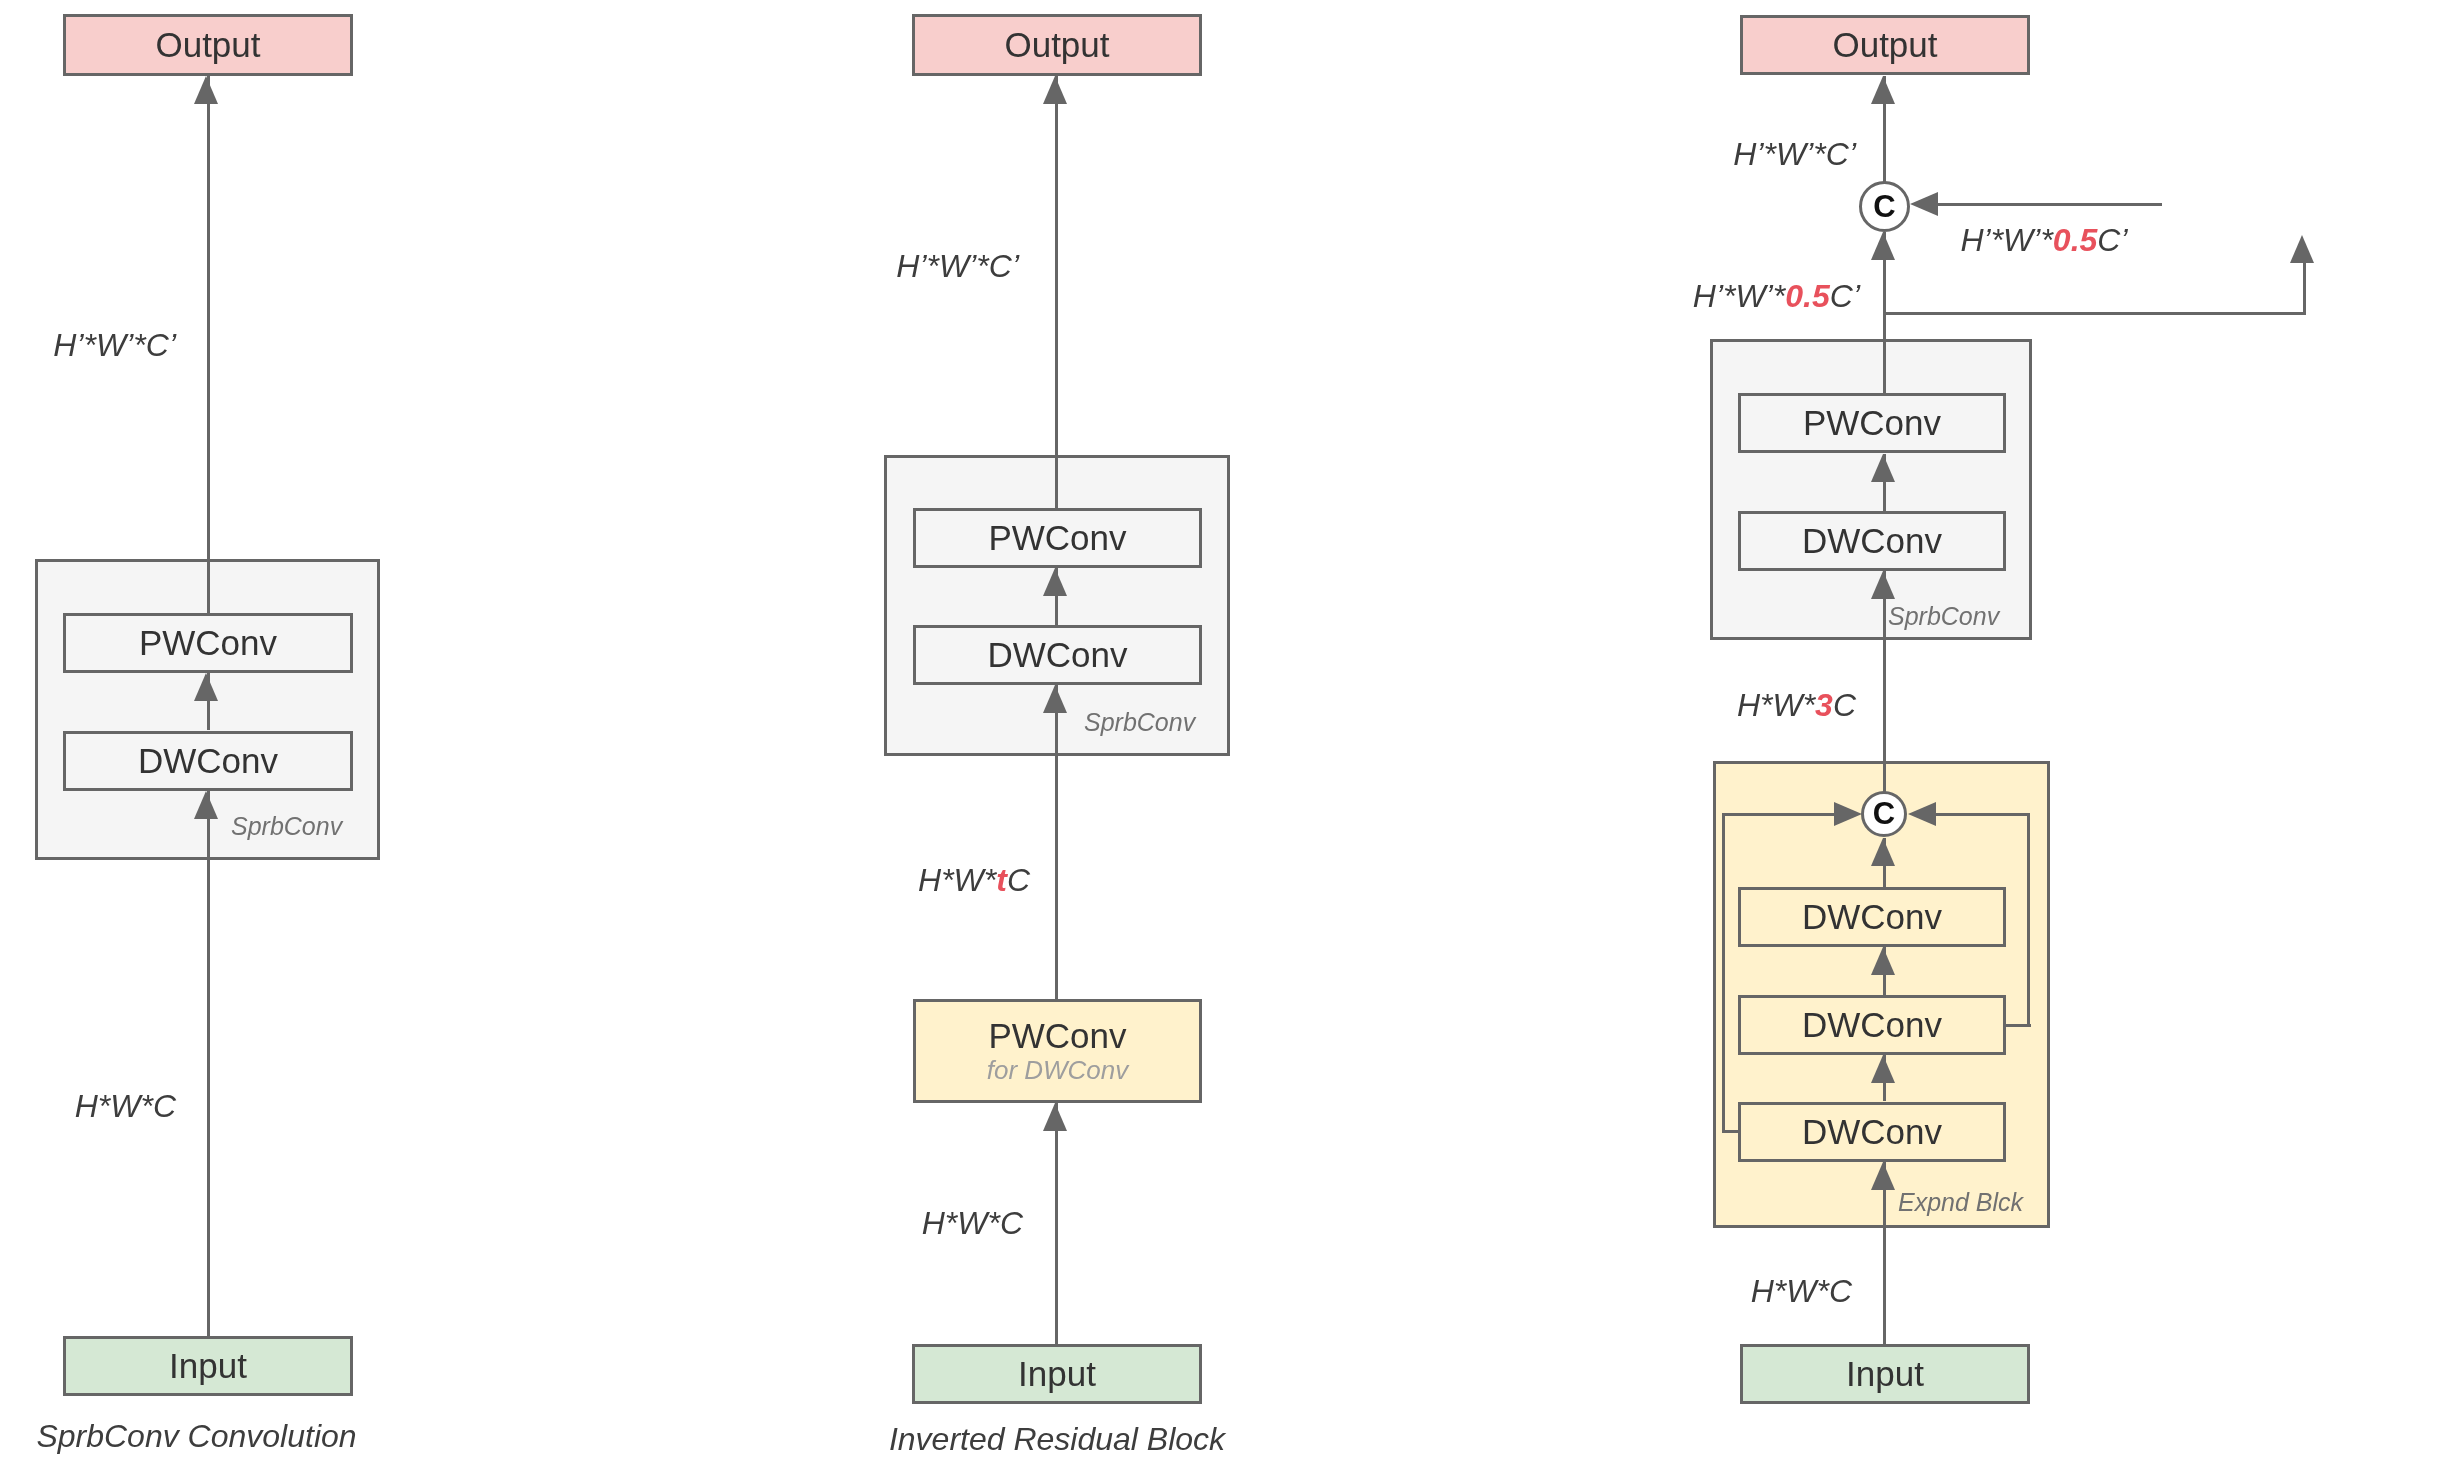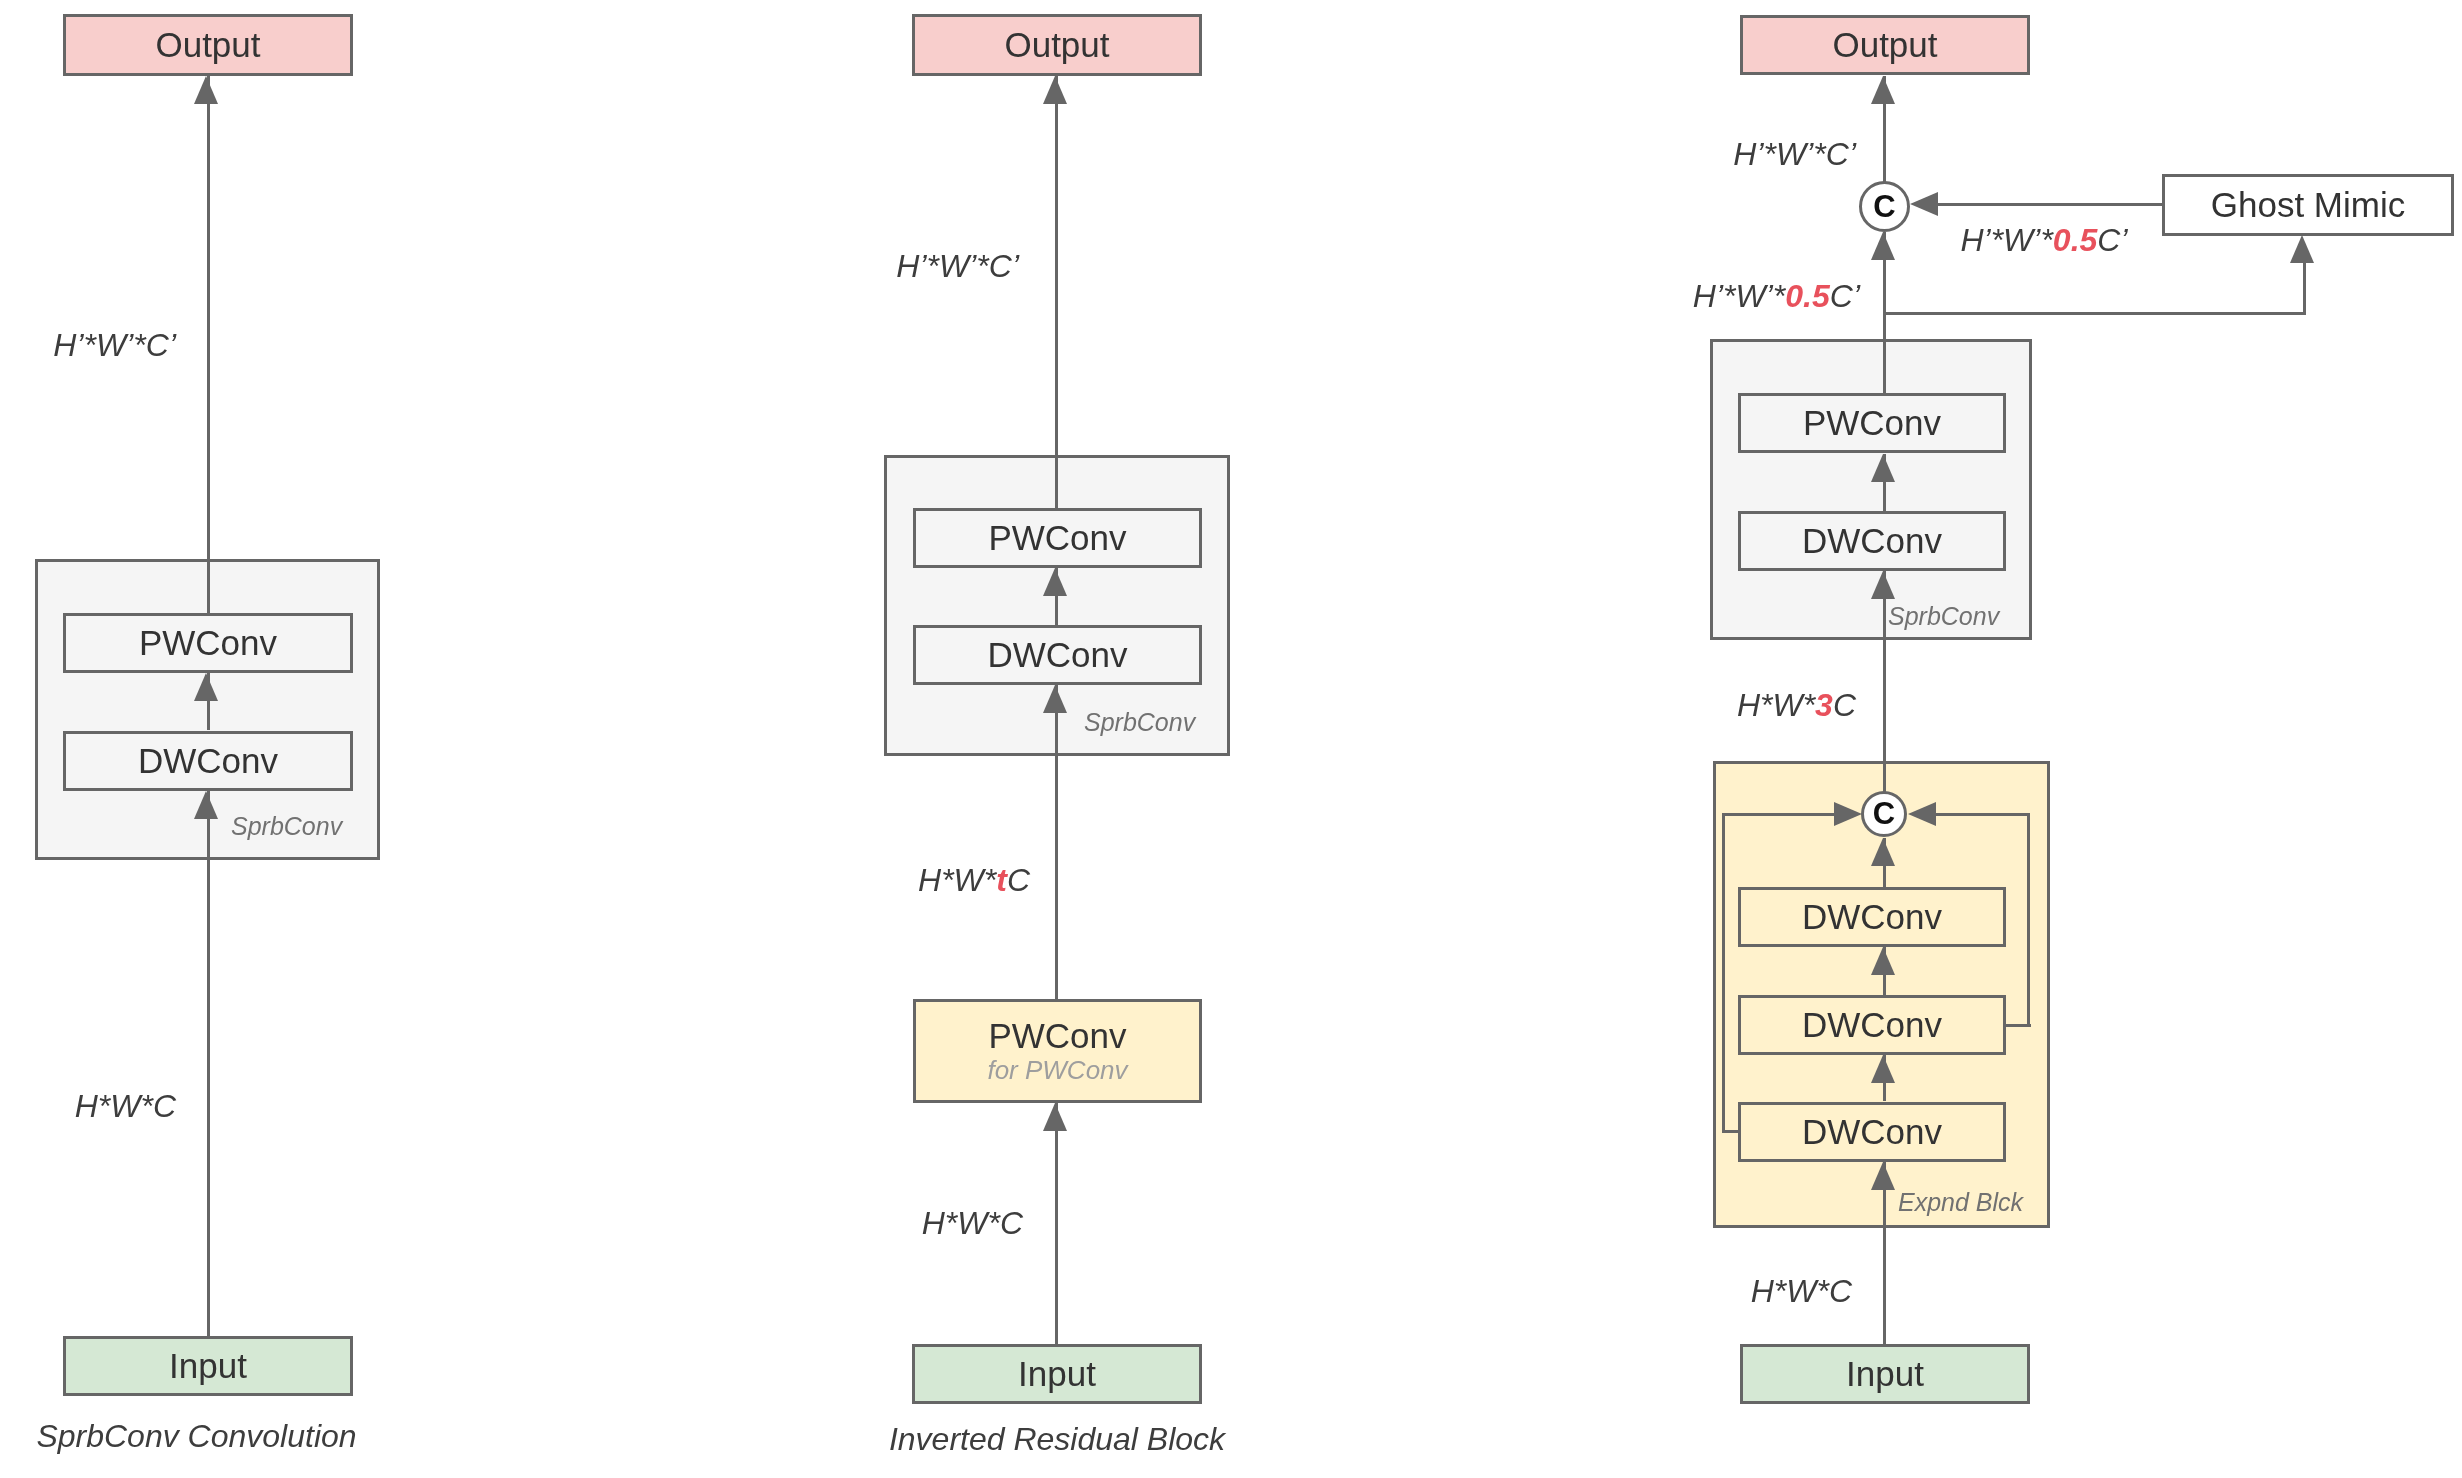--- a/index.html
+++ b/index.html
@@ -127,21 +127,21 @@
 
   <div class="vline" style="left:1055px;top:685px;height:314px;"></div>
   <div class="ah-up" style="left:1043px;top:685px;"></div>
 
   <div class="dim" style="left:721px;top:862px;width:309px;">
     <span>H*W*</span><span class="red">t</span><span>C</span>
   </div>
 
   <div class="box fill-yellow boxcol" style="left:913px;top:999px;width:289px;height:104px;">
     <span>PWConv</span>
-    <span class="subtext">for PWConv</span>
+    <span class="subtext">for DWConv</span>
   </div>
 
   <div class="vline" style="left:1055px;top:1103px;height:241px;"></div>
   <div class="ah-up" style="left:1043px;top:1103px;"></div>
 
   <div class="dim" style="left:714px;top:1205px;width:309px;">
     <span>H*W*C</span>
   </div>
 
   <div class="box fill-input" style="left:912px;top:1344px;width:290px;height:60px;">
@@ -158,23 +158,20 @@
   <div class="ah-up" style="left:1871px;top:76px;"></div>
 
   <div class="dim" style="left:1547px;top:136px;width:309px;">
     <span>H’*W’*C’</span>
   </div>
 
   <div class="circle" style="left:1859px;top:181px;width:51px;height:51px;">
     <span>C</span>
   </div>
 
-  <div class="box fill-ghost" style="left:2162px;top:174px;width:292px;height:62px;">
-    <span>Ghost Mimic</span>
-  </div>
 
   <div class="hline" style="left:1921px;top:203px;width:241px;"></div>
   <div class="ah-left" style="left:1910px;top:192px;"></div>
 
   <div class="dim center" style="left:1913px;top:222px;width:262px;">
     <span>H’*W’*</span><span class="red">0.5</span><span>C’</span>
   </div>
 
   <div class="dim" style="left:1551px;top:278px;width:309px;">
     <span>H’*W’*</span><span class="red">0.5</span><span>C’</span>

